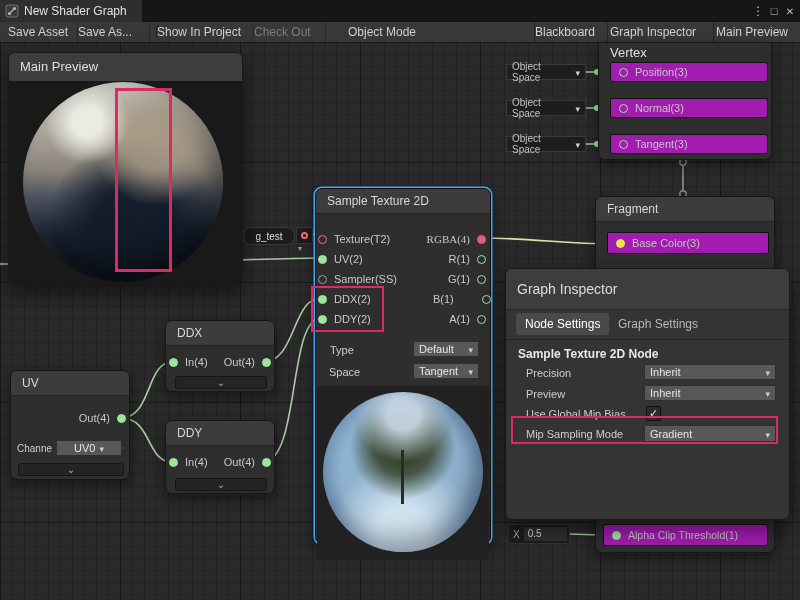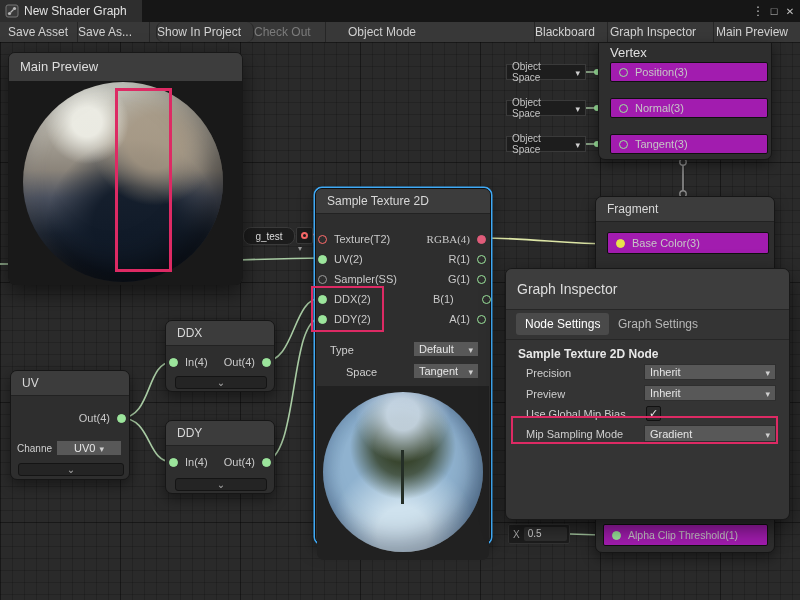--- a/index.html
+++ b/index.html
@@ -234,21 +234,21 @@
   <div class="port-row right" style="left:433px;top:313px;width:53px;justify-content:flex-start;">
     <span class="port"></span>
     <span>A(1)</span>
   </div>
 
   <div class="field-label" style="left:330px;top:344px;">Type</div>
   <div class="dd" style="left:413px;top:341px;width:66px;height:16px;">
     <span>Default</span>
     <span class="dd-arrow"></span>
   </div>
-  <div class="field-label" style="left:346px;top:366px;">Space</div>
+  <div class="field-label" style="left:329px;top:366px;">Space</div>
   <div class="dd" style="left:413px;top:363px;width:66px;height:16px;text-align:center;">
     <span>Tangent</span>
     <span class="dd-arrow"></span>
   </div>
 
   <div class="abs" style="left:317px;top:386px;width:172px;height:174px;background:#212121;border-radius:0 0 7px 7px;"></div>
   <div class="tex-sphere" style="left:323px;top:392px;width:160px;height:160px;"></div>
 
   <div class="node" style="left:165px;top:320px;width:110px;height:72px;">
     <div class="node-title">DDX</div>

